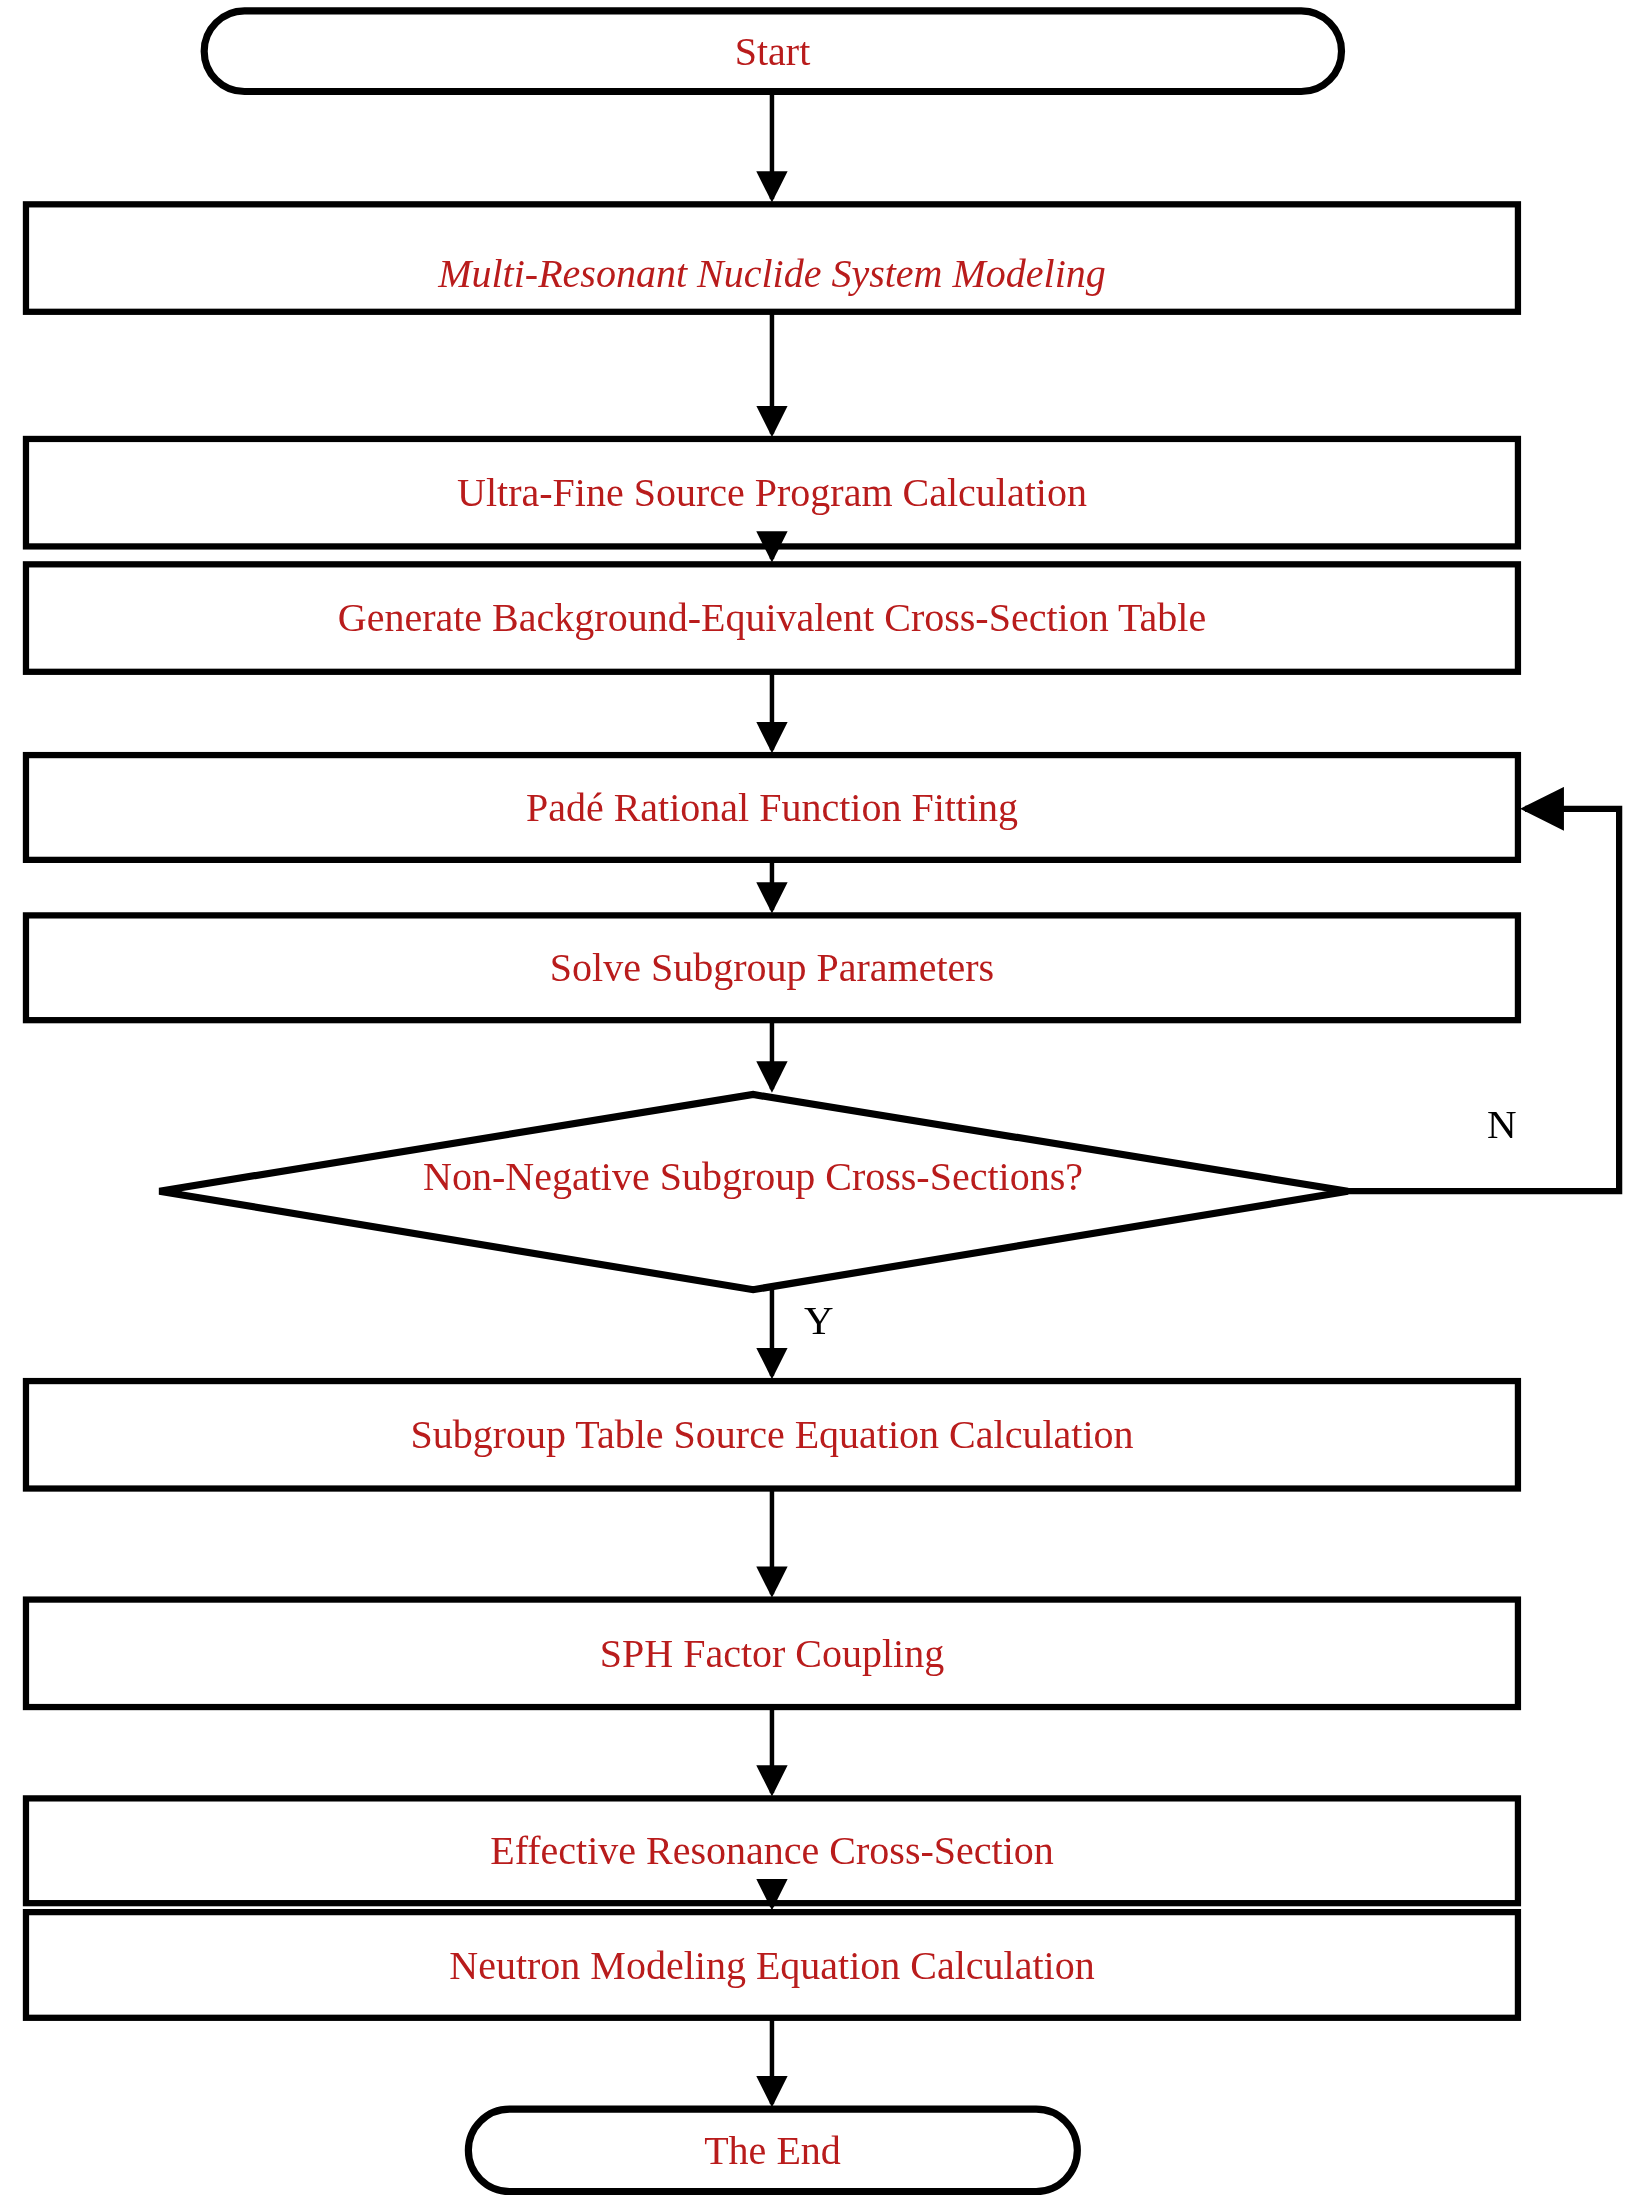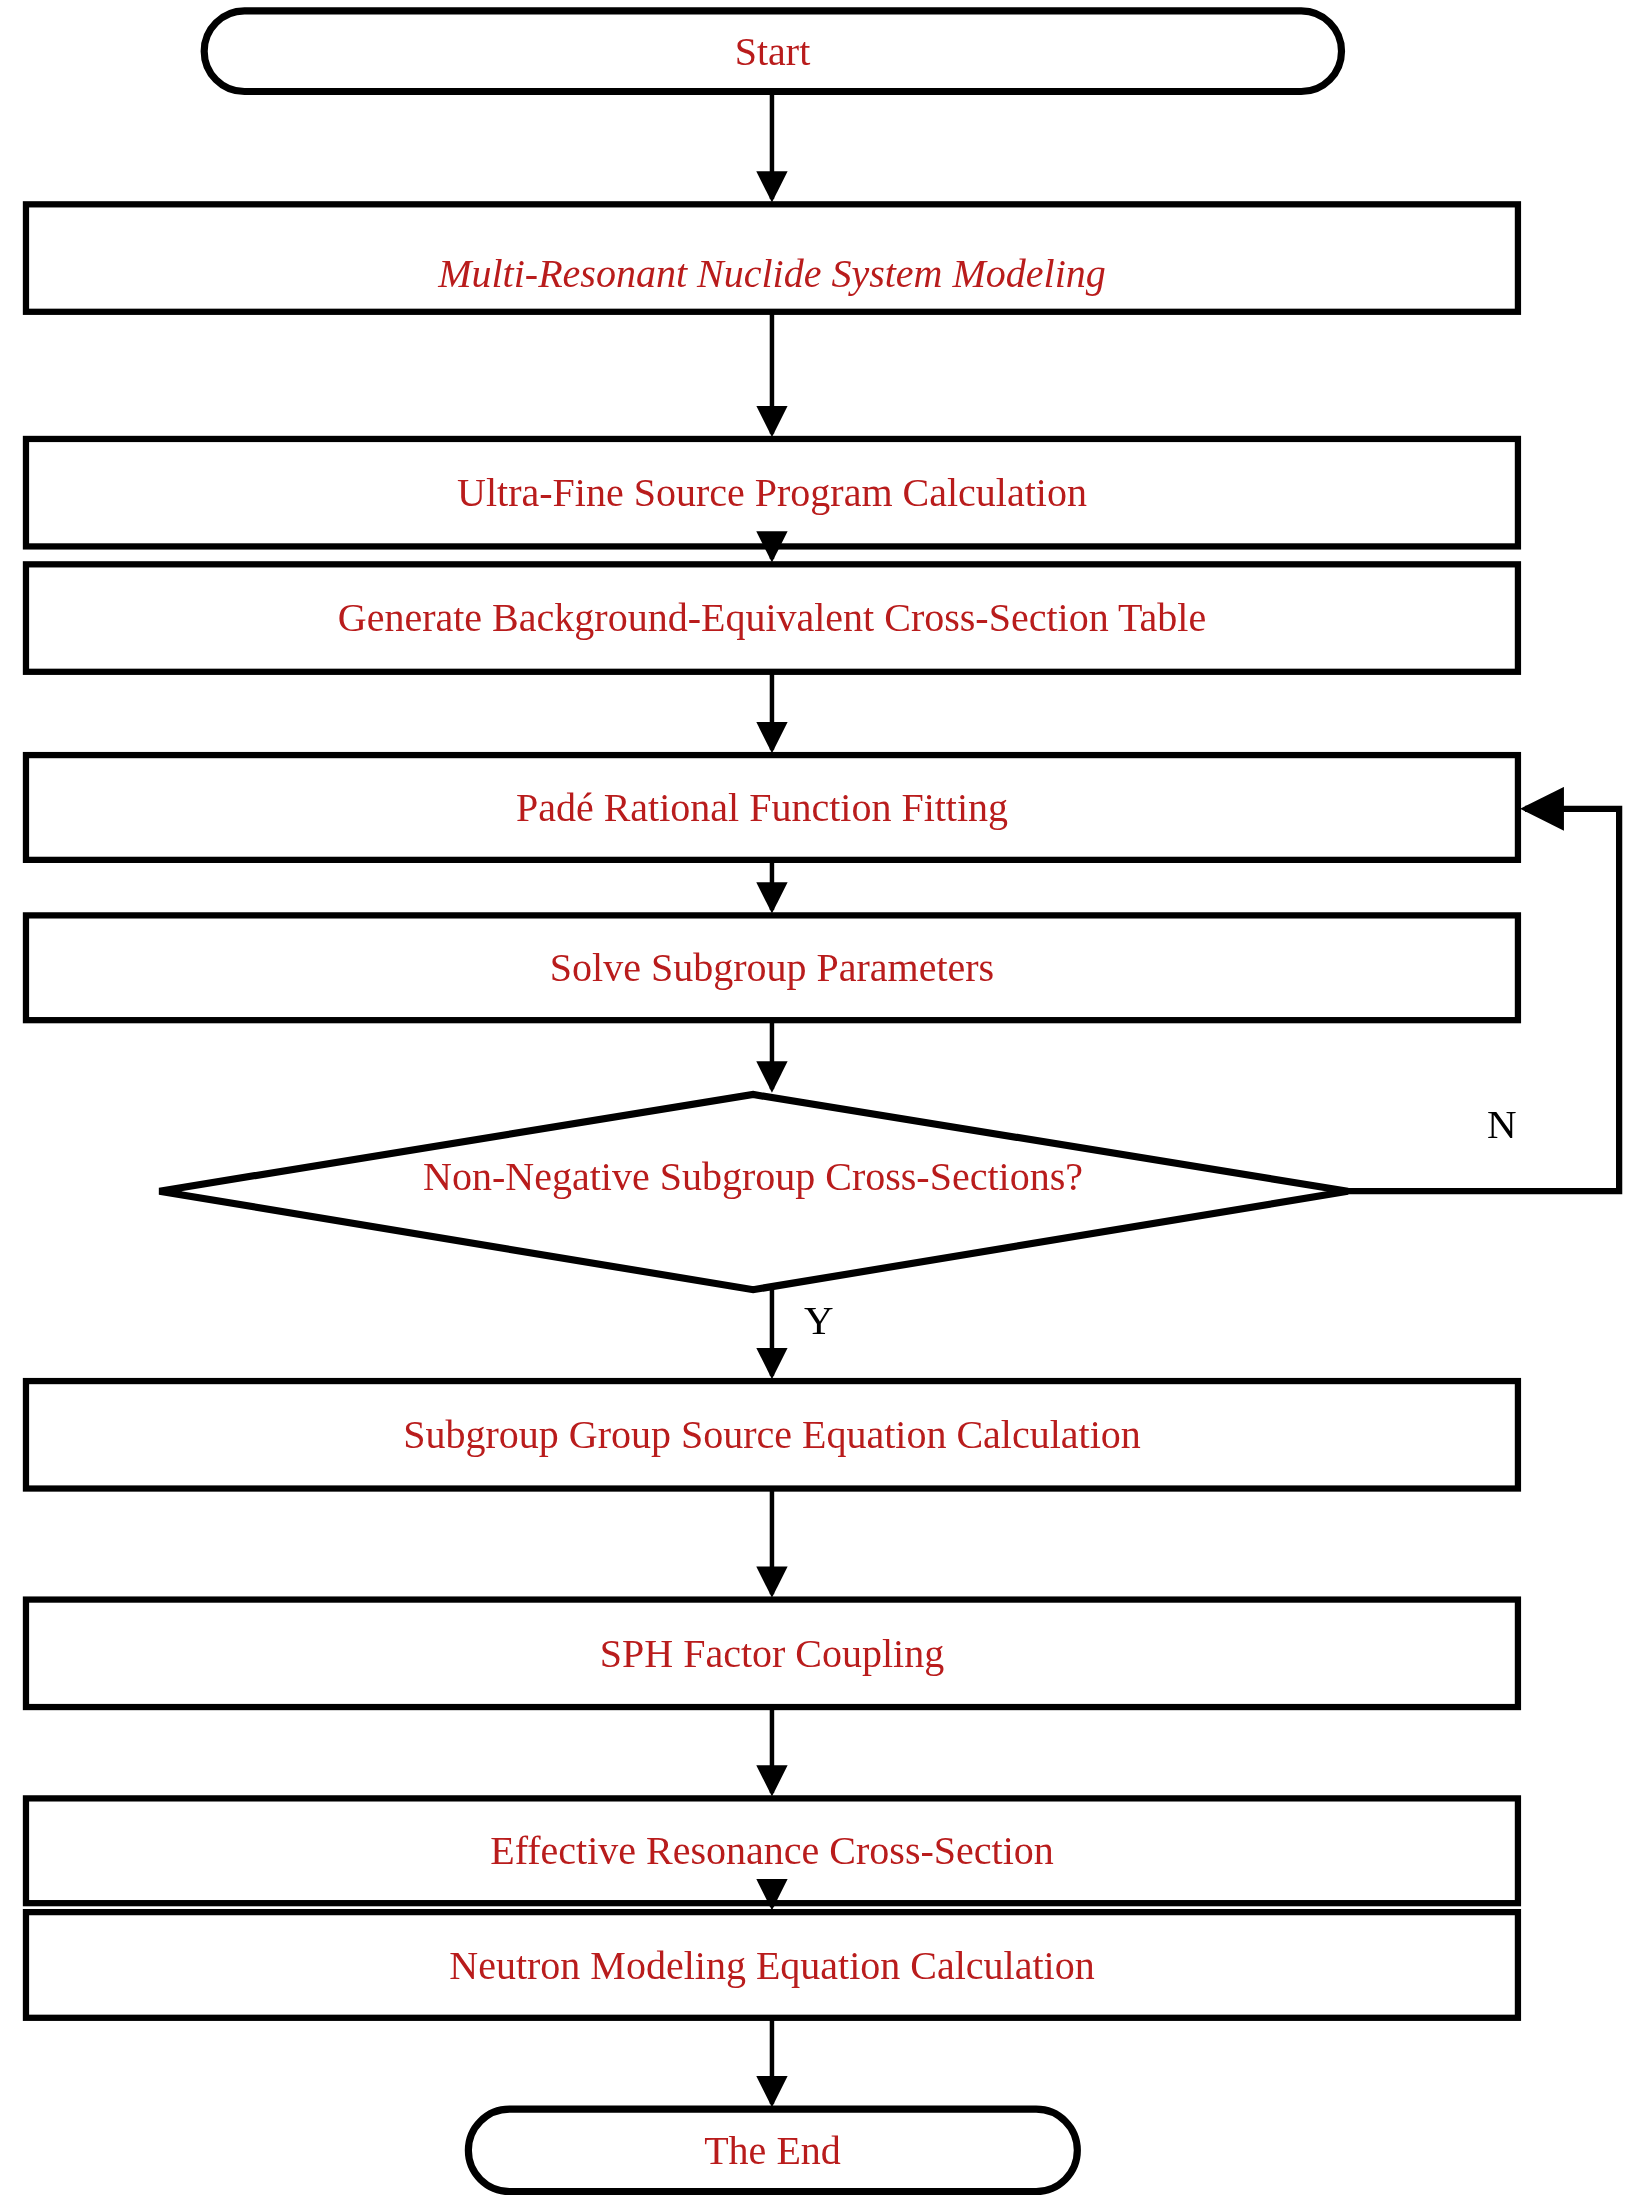--- a/index.html
+++ b/index.html
@@ -115,27 +115,27 @@
   </svg>
 
   <div class="node-label terminal-label" style="left:204px; top:10.7px; width:1137px; height:81px;">Start</div>
 
   <div class="node-label process-label" style="left:26px; top:220px; width:1492px; height:107px;font-style:italic;">Multi-Resonant Nuclide System Modeling</div>
 
   <div class="node-label process-label" style="left:26px; top:439px; width:1492px; height:107px;">Ultra-Fine Source Program Calculation</div>
 
   <div class="node-label process-label" style="left:26px; top:564px; width:1492px; height:107px;">Generate Background-Equivalent Cross-Section Table</div>
 
-  <div class="node-label process-label" style="left:16px; top:755px; width:1492px; height:105px;">Padé Rational Function Fitting</div>
+  <div class="node-label process-label" style="left:26px; top:755px; width:1492px; height:105px;">Padé Rational Function Fitting</div>
 
   <div class="node-label process-label" style="left:26px; top:915px; width:1492px; height:105px;">Solve Subgroup Parameters</div>
 
   <div class="node-label decision-label" style="left:159px; top:1149px; width:1188px; height:54px;">Non-Negative Subgroup Cross-Sections?</div>
 
-  <div class="node-label process-label" style="left:26px; top:1381px; width:1492px; height:107px;">Subgroup Group Source Equation Calculation</div>
+  <div class="node-label process-label" style="left:26px; top:1381px; width:1492px; height:107px;">Subgroup Table Source Equation Calculation</div>
 
   <div class="node-label process-label" style="left:26px; top:1600px; width:1492px; height:107px;">SPH Factor Coupling</div>
 
   <div class="node-label process-label" style="left:26px; top:1798px; width:1492px; height:105px;">Effective Resonance Cross-Section</div>
 
   <div class="node-label process-label" style="left:26px; top:1912px; width:1492px; height:106px;">Neutron Modeling Equation Calculation</div>
 
   <div class="node-label terminal-label" style="left:468px; top:2109px; width:609px; height:82px;">The End</div>
 
   <div class="edge-label" style="left:1487px; top:1104px;">N</div>

